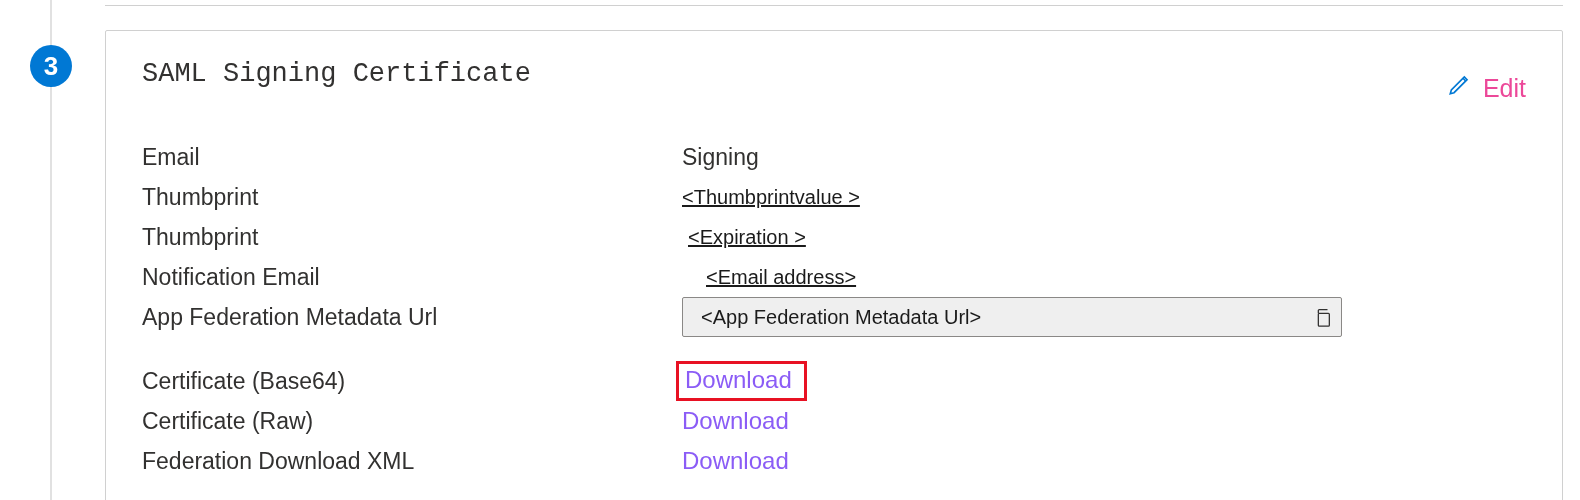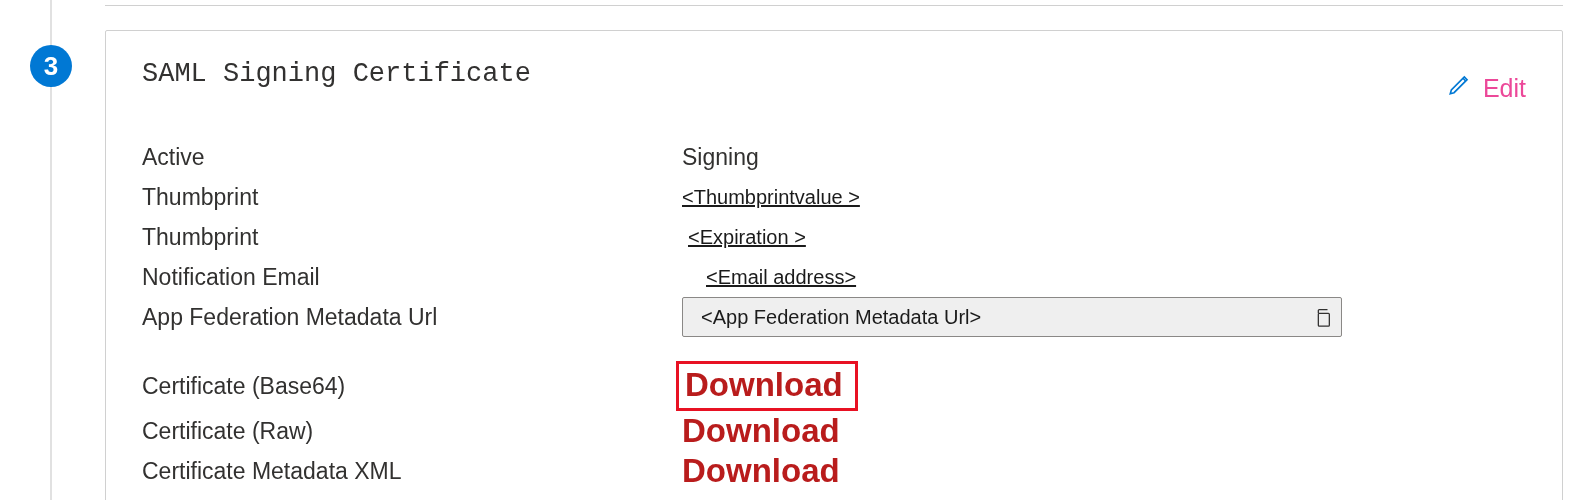--- a/index.html
+++ b/index.html
@@ -130,24 +130,23 @@
       flex-shrink: 0;
     }
     .copy-icon svg {
       width: 22px;
       height: 22px;
       stroke: #323130;
       fill: none;
       stroke-width: 1.4;
     }
     .link {
-      color: #b91c1c;
+      color: #8b5cf6;
       cursor: pointer;
-      font-size: 33px;
-      font-weight: bold;
+      font-size: 24px;
     }
     .link.highlighted {
       border: 3px solid #e81123;
       padding: 2px 12px 4px 6px;
       margin-left: -6px;
     }
     .spacer-row { height: 10px; }
   </style>
 </head>
 <body>
@@ -170,21 +169,21 @@
             <path d="M14.5 6.5l2.5 2.5"></path>
           </svg>
       </span>
       <span>Edit</span>
     </div>
   </div>
 
   <div class="rows">
 
     <div class="row">
-      <div class="label-col">Active</div>
+      <div class="label-col">Email</div>
       <div class="value-col">Signing</div>
     </div>
 
     <div class="row">
       <div class="label-col">Thumbprint</div>
       <div class="value-col">
           <span class="placeholder-val">&lt;Thumbprintvalue &gt;</span>
         </div>
     </div>
 
@@ -227,21 +226,21 @@
     </div>
 
     <div class="row">
       <div class="label-col">Certificate (Raw)</div>
       <div class="value-col">
         <span class="link">Download</span>
       </div>
     </div>
 
     <div class="row">
-      <div class="label-col">Certificate Metadata XML</div>
+      <div class="label-col">Federation Download XML</div>
       <div class="value-col">
         <span class="link">Download</span>
       </div>
     </div>
 
   </div>
 
 </div>
 
 </body></html>

